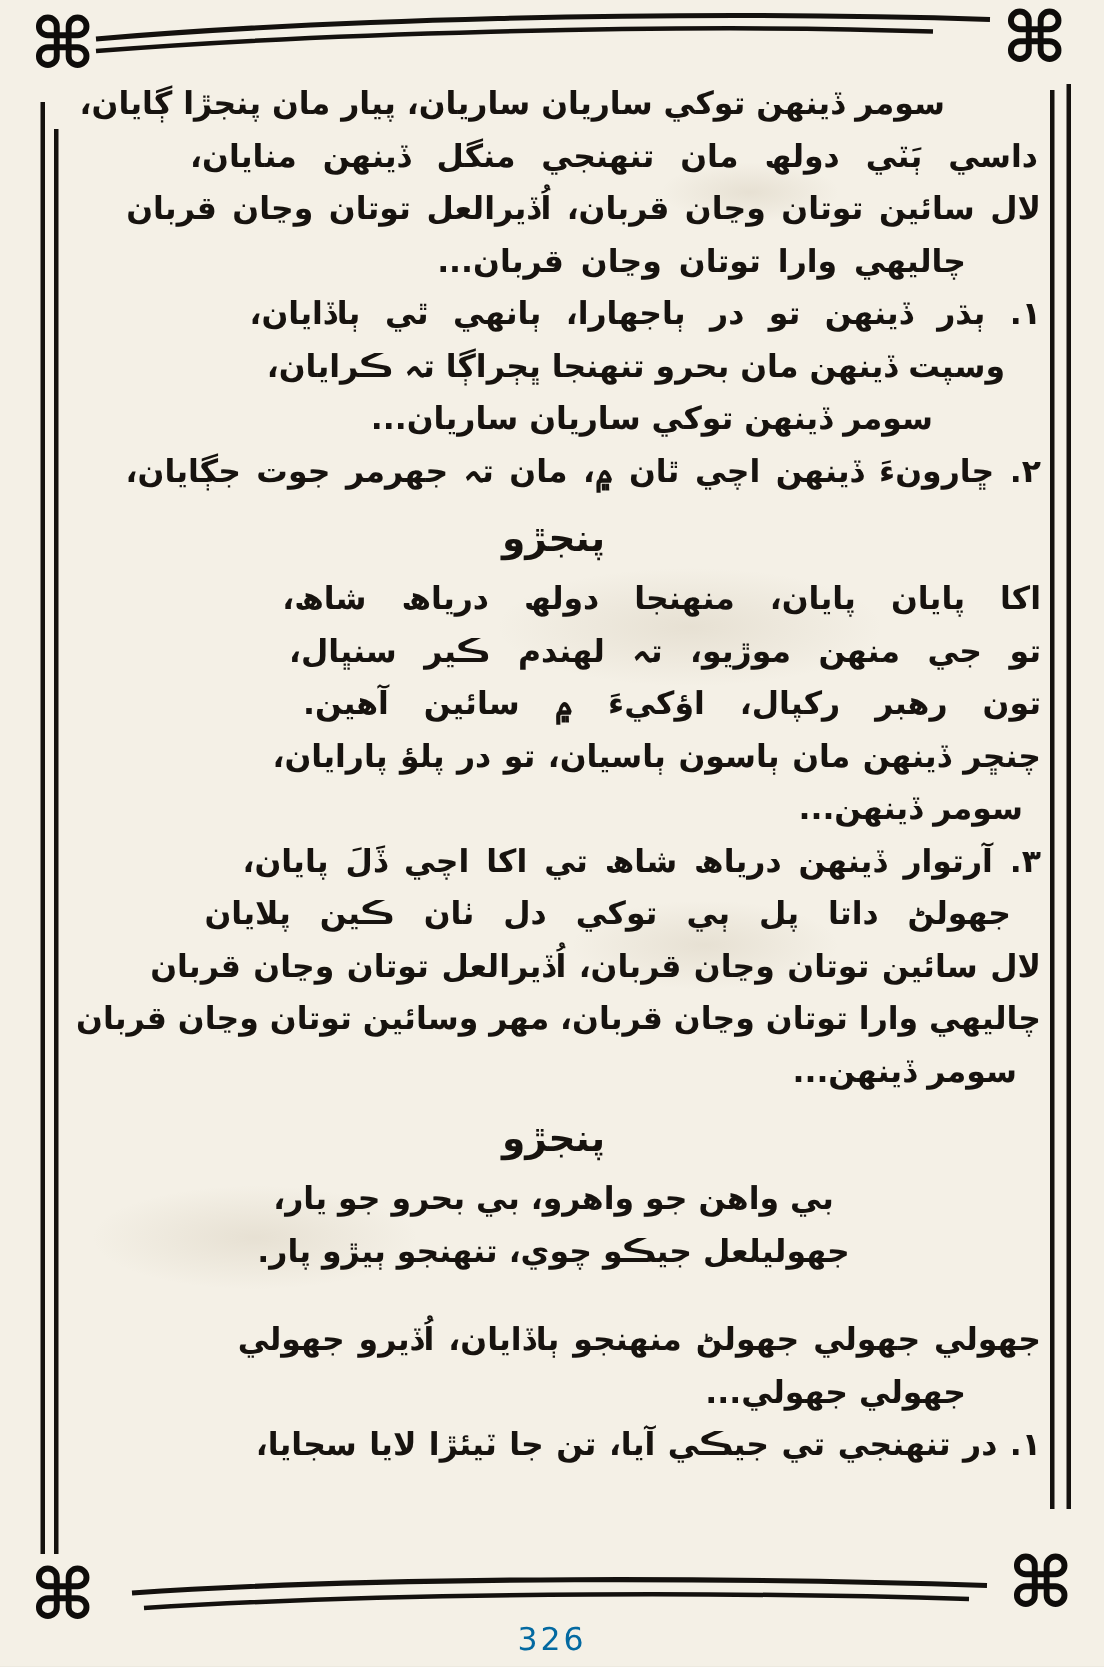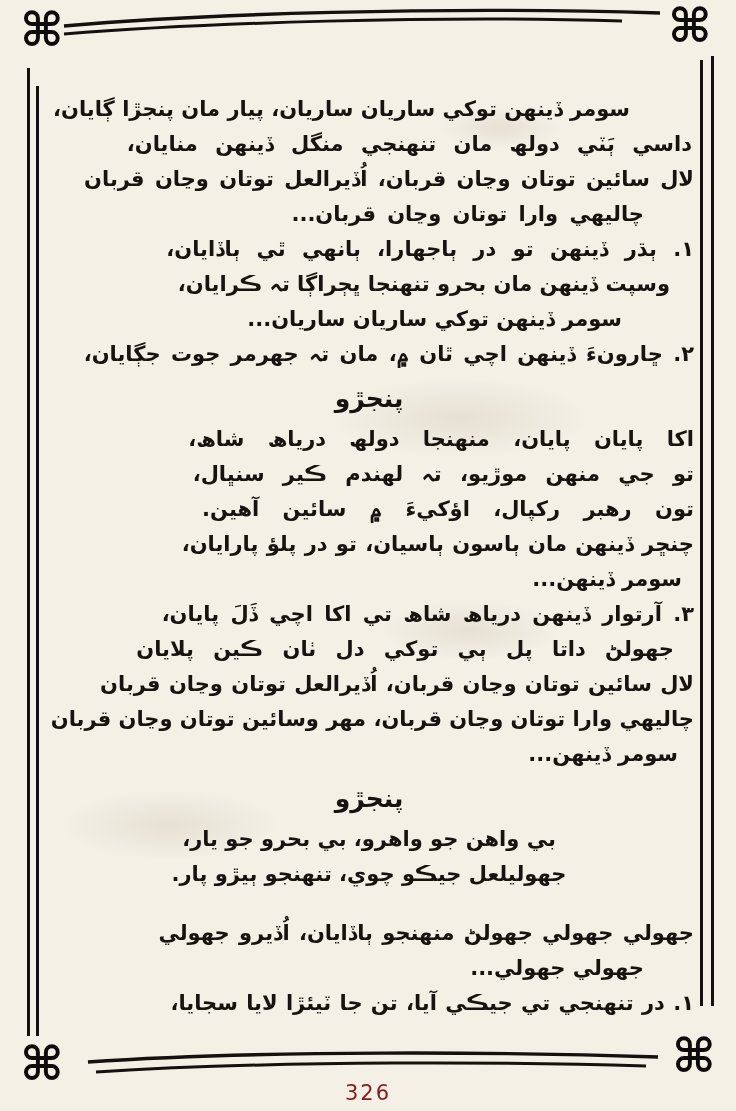--- a/index.html
+++ b/index.html
@@ -42,40 +42,39 @@
 
   
   .text-column{
     position:absolute;
     right:42px;left:44px;top:52px;
     direction:rtl;
     text-align:right;
     font-size:21px;
     font-weight:bold;
     line-height:35px;
-    margin-top:40px;
   }
   .line{white-space:nowrap;}
   .heading{
     text-align:center;
     font-size:25px;
     line-height:40px;
     margin:7px 0 3px 0;
     letter-spacing:1px;
   }
   .spacer{height:24px;}
 
   .page-number{
     position:absolute;
     left:0;right:0;bottom:6px;
     text-align:center;
     font-size:21px;
     font-weight:normal;
     letter-spacing:2px;
-    color:#7f1d1d;
+    color:#0369a1;
     direction:ltr;
   }
 </style>
 </head>
 <body>
 
 <div class="page">
 
   <div class="stain s1"></div>
   <div class="stain s2"></div>

